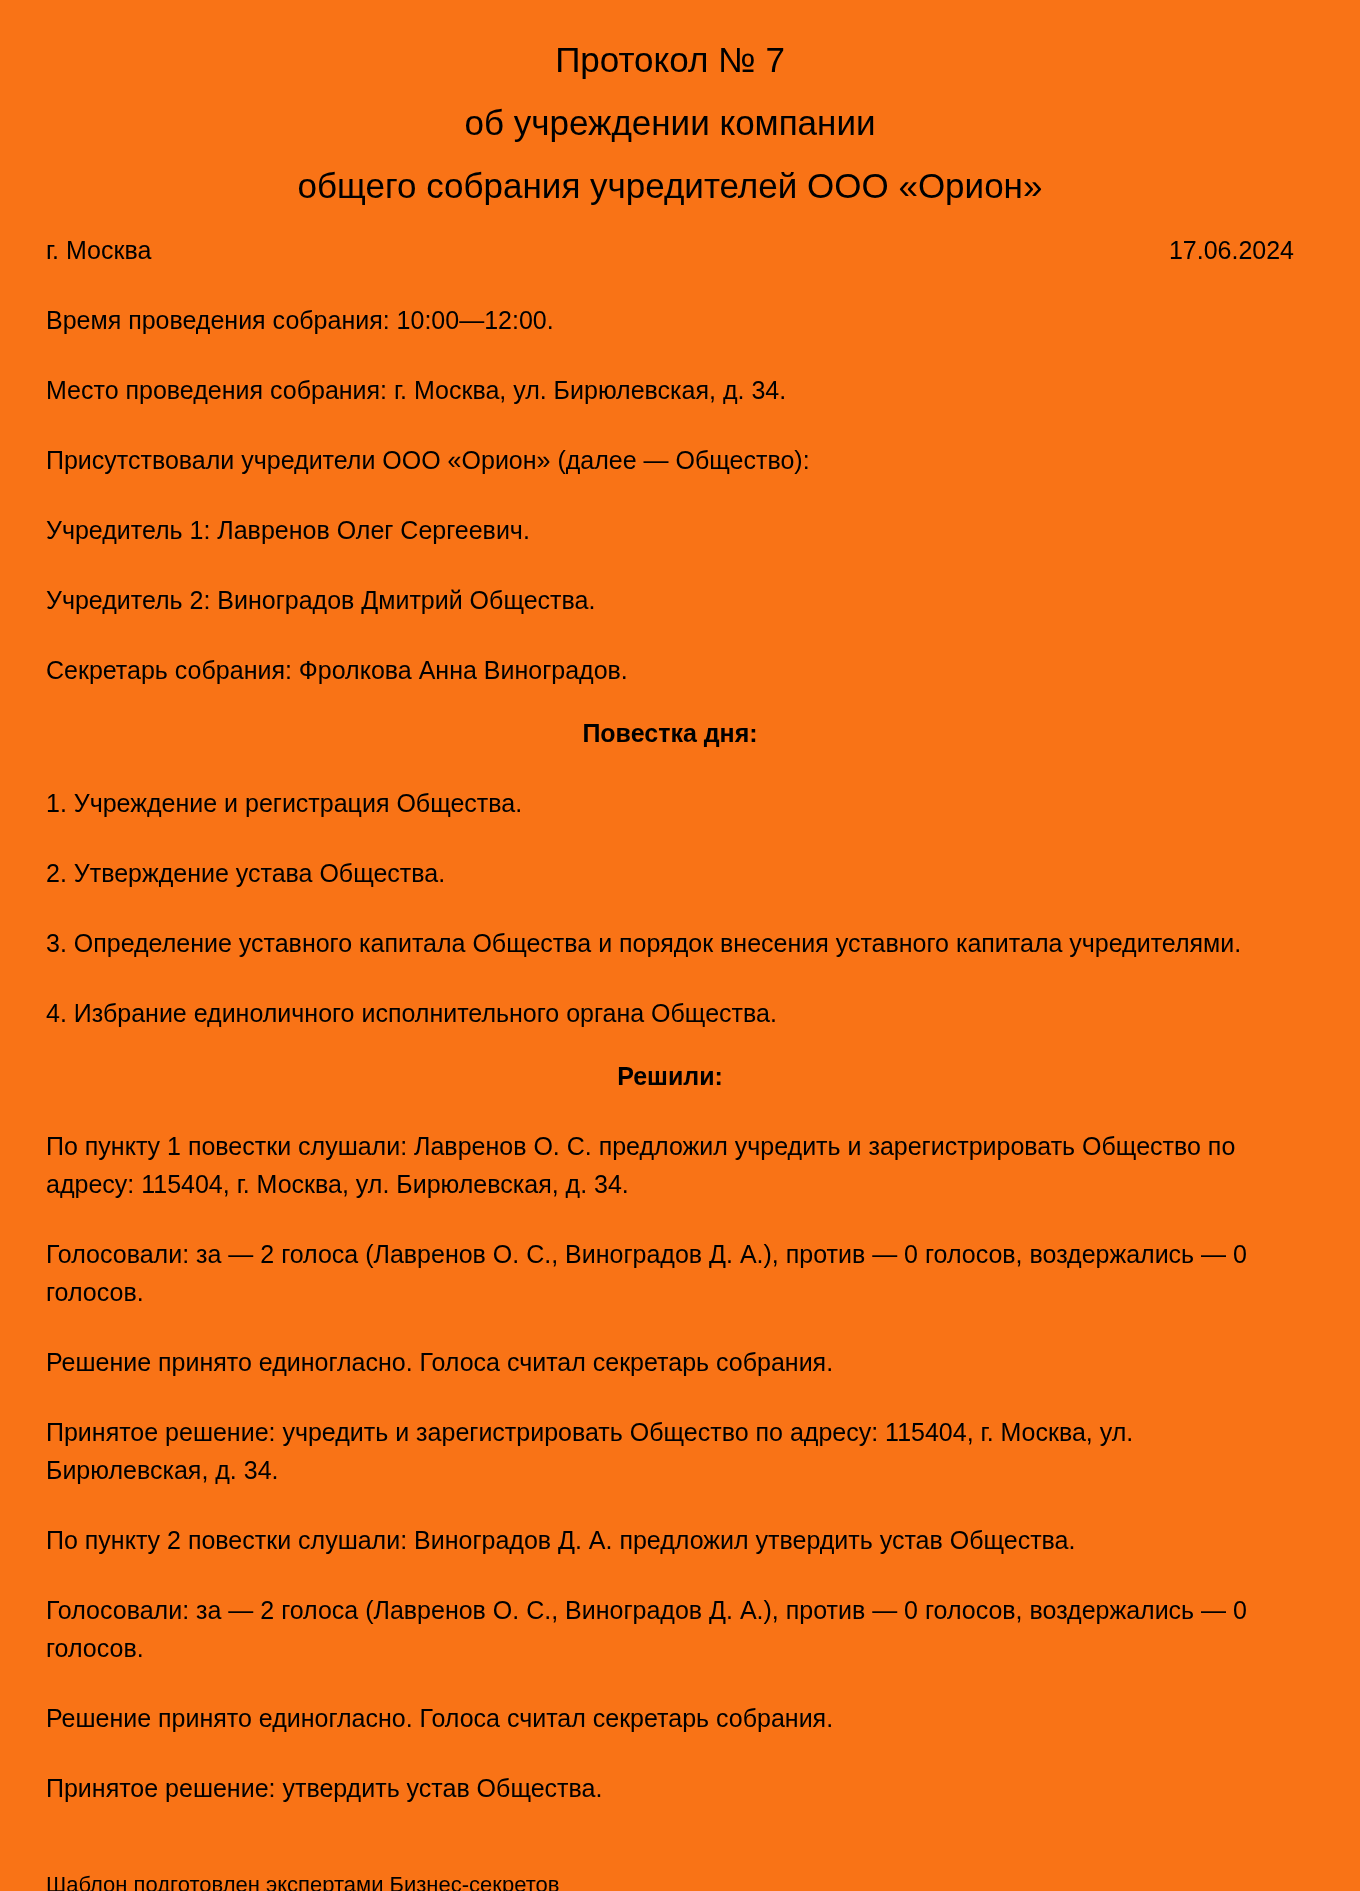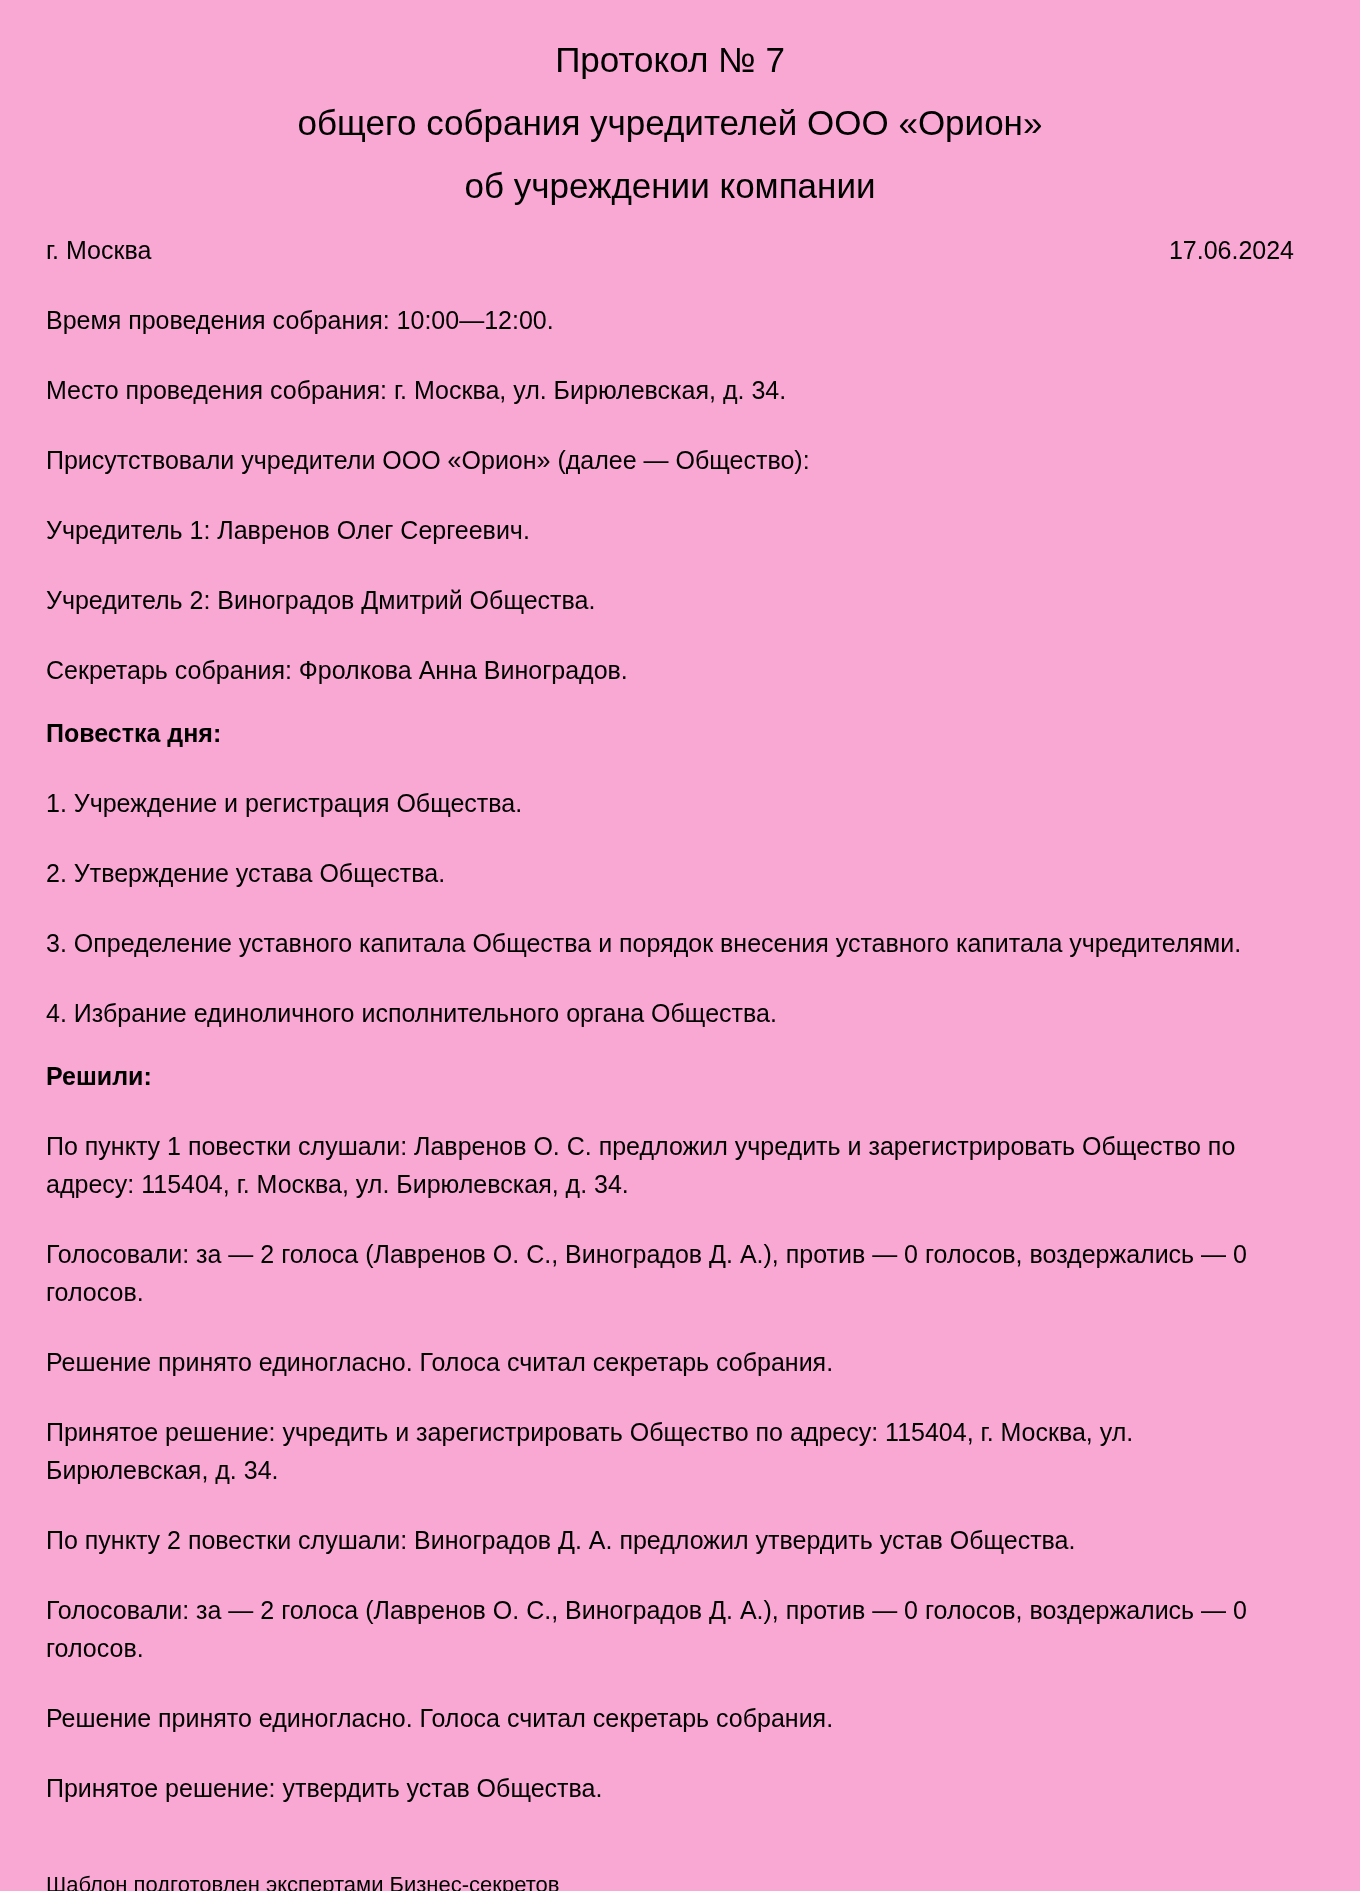--- a/index.html
+++ b/index.html
@@ -1,21 +1,21 @@
 <!DOCTYPE html>
 <html lang="ru"><head>
 <meta charset="utf-8">
 <style>
   * { margin: 0; padding: 0; box-sizing: border-box; }
   html, body { background: #ffffff; }
   .page {
     position: relative;
     width: 1360px;
     height: 1891px;
-    background: #f9a8d4;
+    background: #f97316;
     color: #000000;
     font-family: "Liberation Sans", "DejaVu Sans", sans-serif;
     padding: 28px 66px 0 46px;
     overflow: hidden;
   }
   .title-block {
     text-align: center;
     font-size: 35px;
     line-height: 63px;
     font-weight: 400;
@@ -35,42 +35,43 @@
     font-size: 25px;
     line-height: 38px;
     font-weight: 400;
     text-align: left;
   }
   .section-heading {
     margin-top: 25px;
     font-size: 25px;
     line-height: 38px;
     font-weight: 700;
+    text-align: center;
   }
   .footer-note {
     margin-top: 64px;
     font-size: 22px;
     line-height: 27px;
   }
   .page-indicator {
     margin-top: 26px;
     font-size: 25px;
     line-height: 38px;
     text-align: center;
   }
 </style>
 </head>
 <body>
 
 <div class="page">
 
   <div class="title-block">
     <div>Протокол № 7</div>
+    <div>об учреждении компании</div>
     <div>общего собрания учредителей ООО «Орион»</div>
-    <div>об учреждении компании</div>
   </div>
 
   <div class="meta-row">
     <span>г. Москва</span>
     <span>17.06.2024</span>
   </div>
 
   <p class="para">Время проведения собрания: 10:00—12:00.</p>
   <p class="para">Место проведения собрания: г. Москва, ул. Бирюлевская, д. 34.</p>
   <p class="para">Присутствовали учредители ООО «Орион» (далее — Общество):</p>

